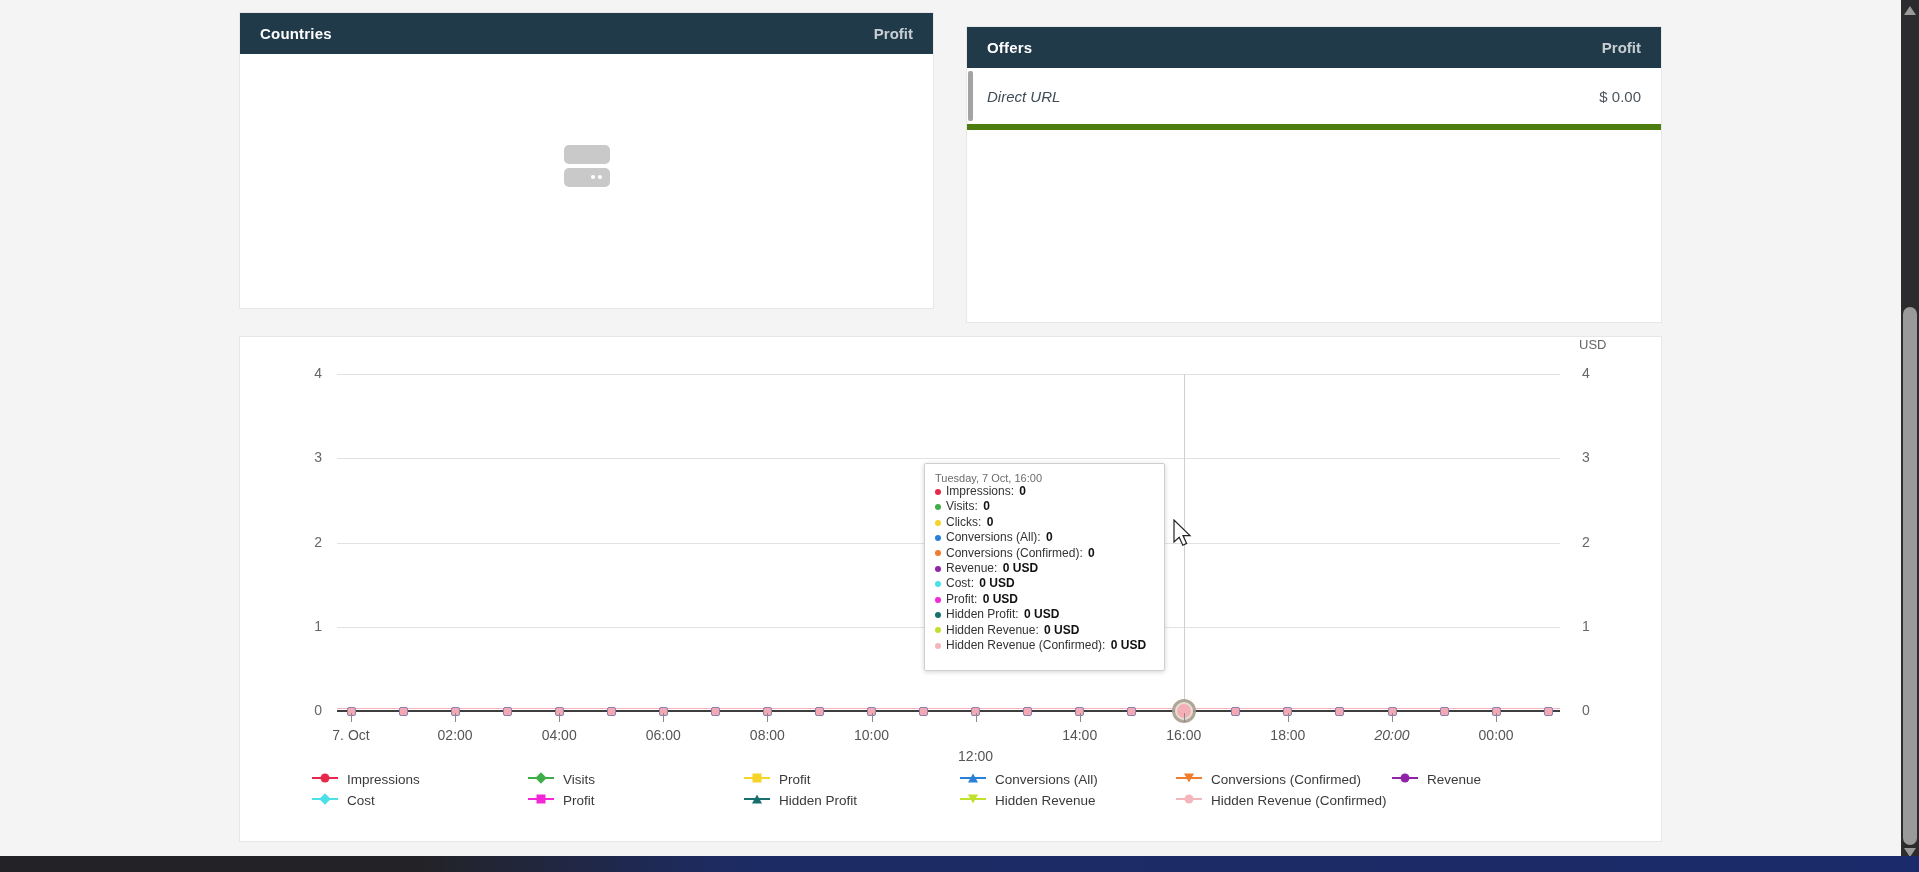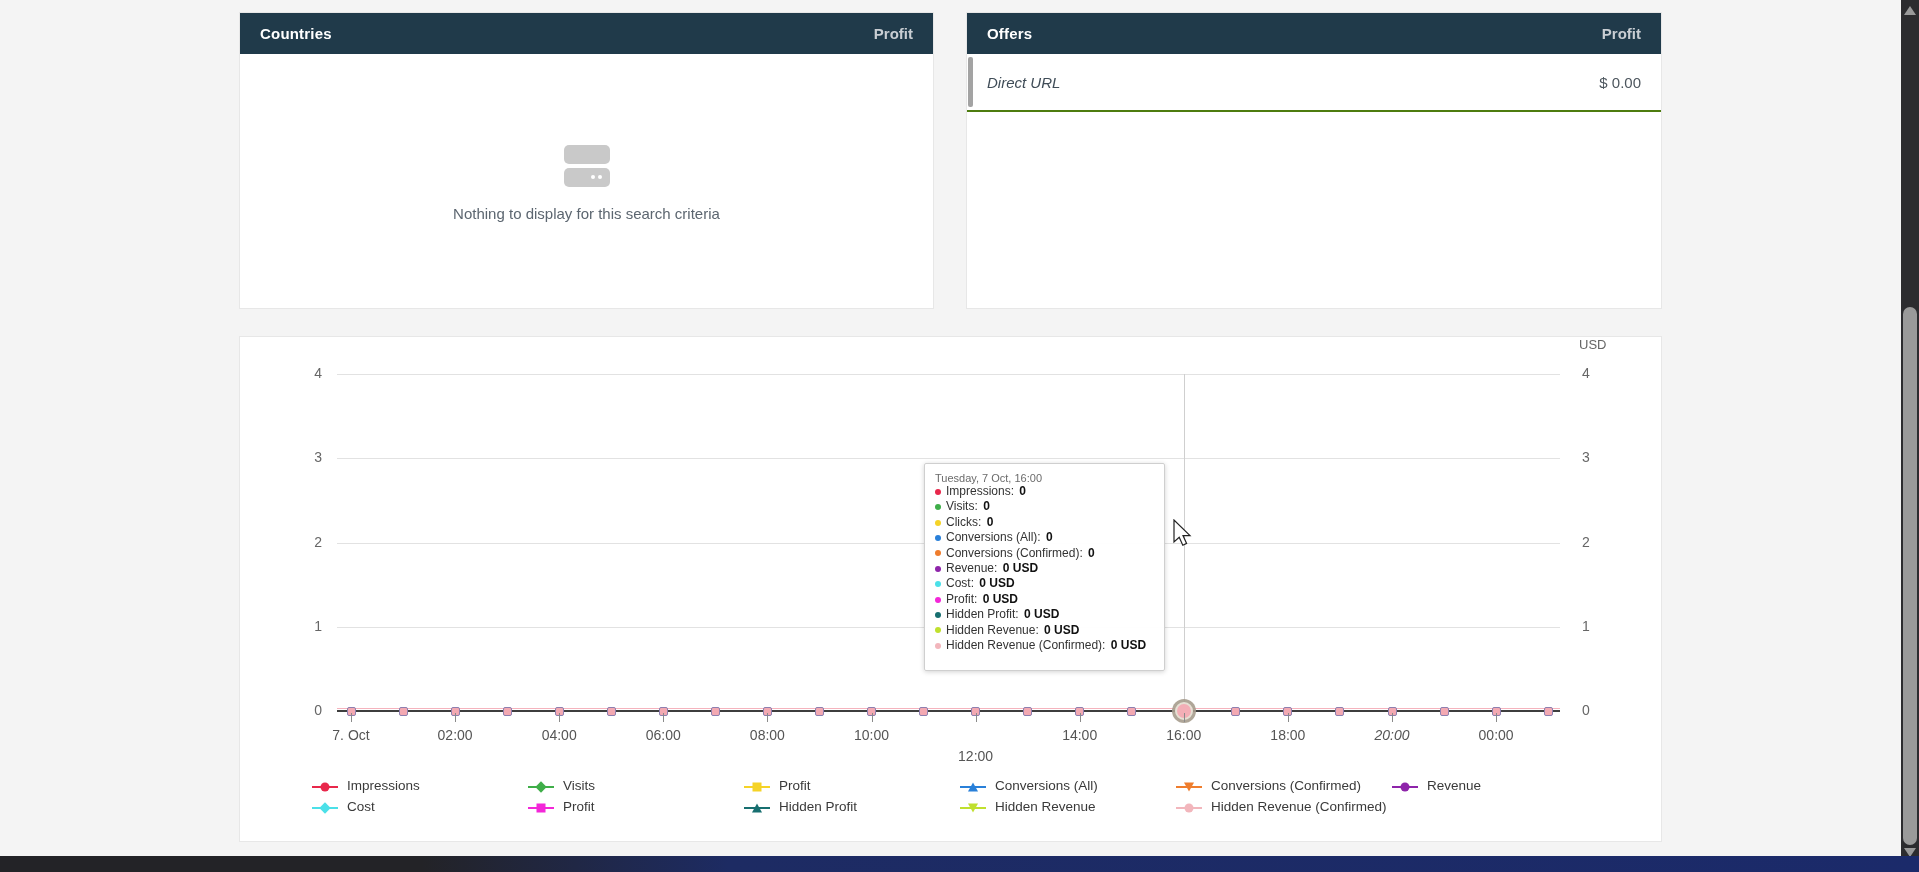--- a/index.html
+++ b/index.html
@@ -20,24 +20,24 @@
   
   #countries-panel{left:240px;top:13px;width:693px;height:295px;}
   .empty-icon{position:absolute;left:calc(50% - 23px);top:132px;width:46px;}
   .empty-icon .bar{height:19px;background:#c9c9c9;border-radius:5px;margin-bottom:4px;position:relative;}
   .empty-icon .bar .dot{position:absolute;top:7px;width:4px;height:4px;border-radius:50%;background:#fff;}
   .empty-icon .bar .dot.d1{right:15px;}
   .empty-icon .bar .dot.d2{right:8px;}
   .empty-text{position:absolute;left:0;top:192px;width:100%;text-align:center;color:#5c6670;font-size:15px;}
 
   
-  #offers-panel{left:967px;top:13px;width:694px;height:295px;}
+  #offers-panel{left:967px;top:27px;width:694px;height:295px;}
   .offer-row{
     height:56px;display:flex;align-items:center;justify-content:space-between;
-    padding:0 20px;border-bottom:2px solid #4d7c0f;font-size:15px;
+    padding:0 20px;border-bottom:6px solid #4d7c0f;font-size:15px;
   }
   .offer-name{font-style:italic;color:#3f4c57;}
   .offer-profit{color:#4d565e;}
   .left-scroll-thumb{position:absolute;left:1px;top:44px;width:5px;height:50px;background:#a3a3a3;border-radius:2px;}
 
   
   #chart-panel{left:240px;top:337px;width:1421px;height:504px;}
   #plot{position:absolute;inset:0;}
   .gridline{position:absolute;left:97px;width:1223px;height:1px;background:#e2e2e2;}
   .axis-line{position:absolute;left:97px;width:1223px;height:2px;background:#3e3e3e;top:373px;}
@@ -48,21 +48,21 @@
   .usd-label{position:absolute;left:1339px;top:0;font-size:13px;color:#666;}
   .pt-marker{position:absolute;width:9px;height:9px;background:#f3a9b2;border:1px solid #8d7fb0;border-radius:2px;box-sizing:border-box;}
   .hover-pt{position:absolute;width:24px;height:24px;border-radius:50%;background:rgba(166,156,141,.9);}
   .hover-pt .inner{position:absolute;left:3px;top:3px;width:14px;height:14px;border-radius:50%;background:#f3aeb6;border:2px solid #e6e0d4;}
   .crosshair{position:absolute;width:1px;background:#cfcfcf;top:37px;height:337px;}
   .xtick{position:absolute;width:1px;height:9px;background:#8a8a8a;top:376px;}
   .xlab{position:absolute;top:390px;width:70px;text-align:center;font-size:14px;color:#555;}
 
   
   #legend{position:absolute;left:72px;top:435px;display:grid;grid-template-columns:repeat(6,216px);}
-  .legend-item{height:21px;display:flex;align-items:flex-end;gap:9px;font-size:13.5px;color:#3a3a3a;cursor:pointer;}
+  .legend-item{height:21px;display:flex;align-items:flex-start;gap:9px;font-size:13.5px;color:#3a3a3a;cursor:pointer;}
   .lg-marker{width:26px;height:12px;position:relative;flex:0 0 26px;}
   .lg-line{position:absolute;left:0;top:5px;width:26px;height:2px;}
   .lg-shape{position:absolute;left:50%;top:50%;transform:translate(-50%,-50%);}
 
   
   #chart-tooltip{
     position:absolute;left:684px;top:126px;width:241px;height:208px;box-sizing:border-box;
     background:rgba(255,255,255,.96);border:1px solid #cfcfcf;border-radius:2px;
     box-shadow:0 1px 5px rgba(0,0,0,.18);padding:8px 10px;z-index:10;
   }
@@ -92,21 +92,20 @@
     <span class="panel-title">Countries</span>
     <span class="panel-metric">Profit</span>
   </div>
   <div class="empty-icon">
     <div class="bar"></div>
     <div class="bar">
       <span class="dot d1"></span>
       <span class="dot d2"></span>
     </div>
   </div>
-  <div class="empty-text">Nothing to display for this search criteria</div>
 </div>
 
 <div class="panel" id="offers-panel">
   <div class="panel-header">
     <span class="panel-title">Offers</span>
     <span class="panel-metric">Profit</span>
   </div>
   <div class="offer-row">
     <span class="offer-name">Direct URL</span>
     <span class="offer-profit">$ 0.00</span>

